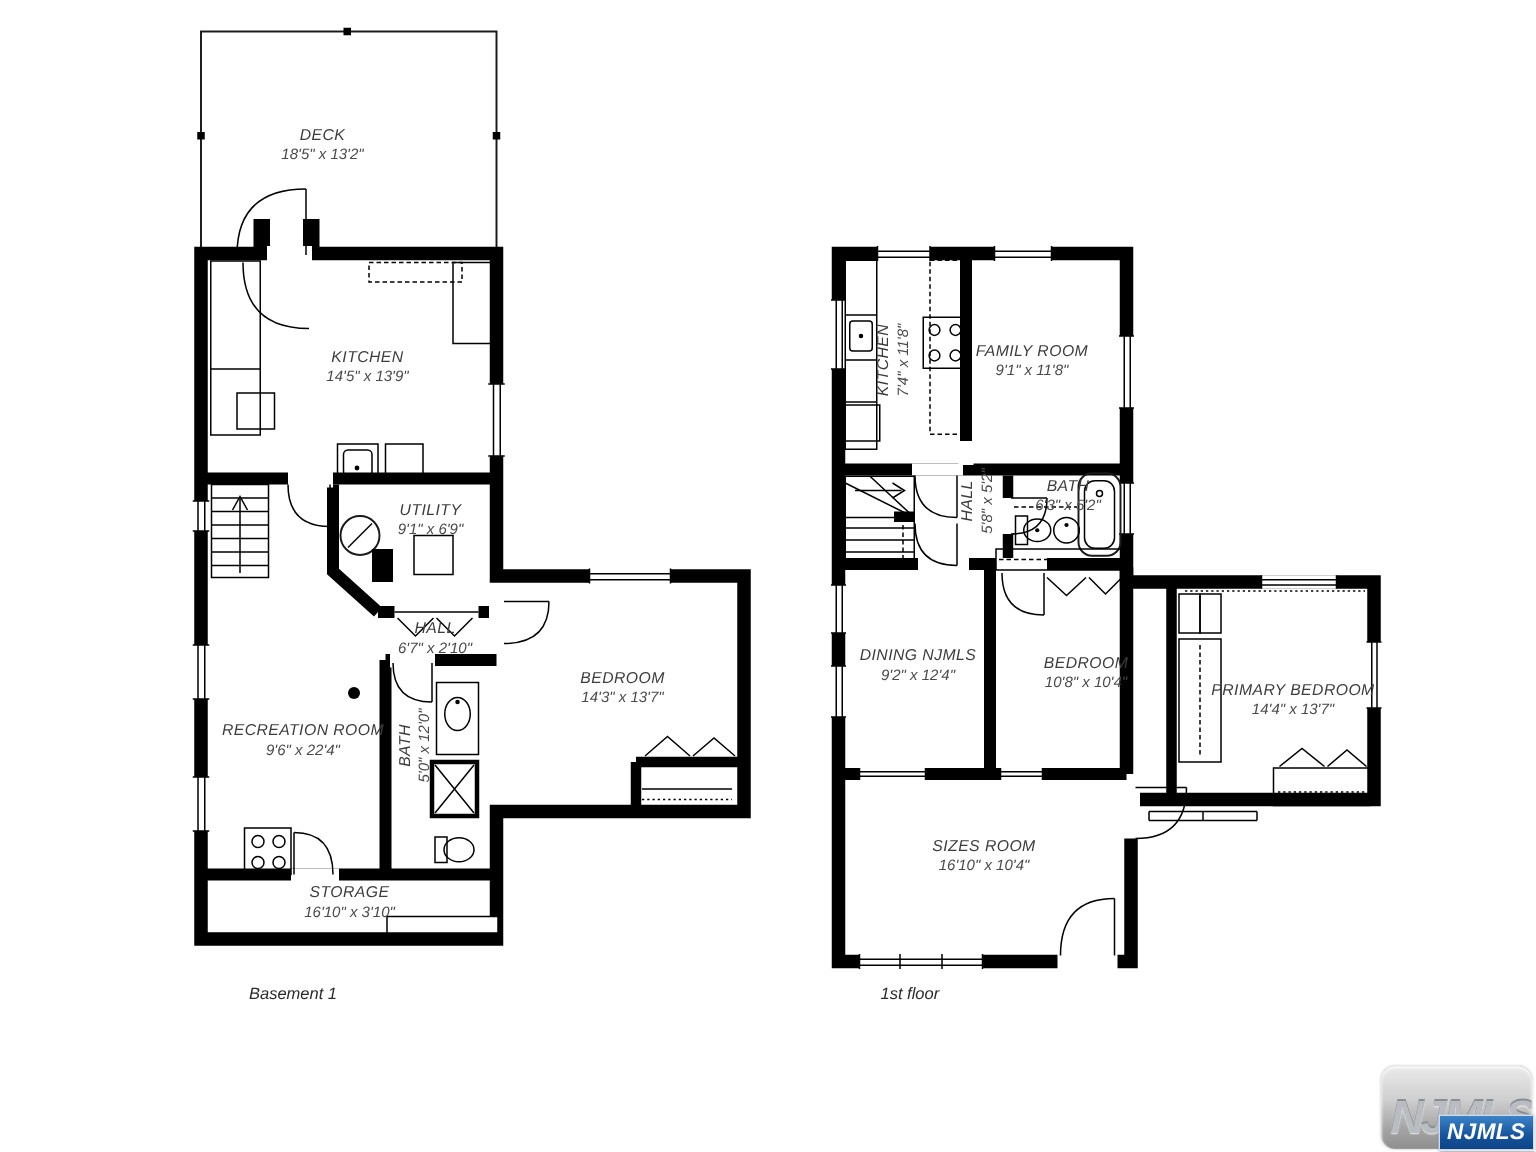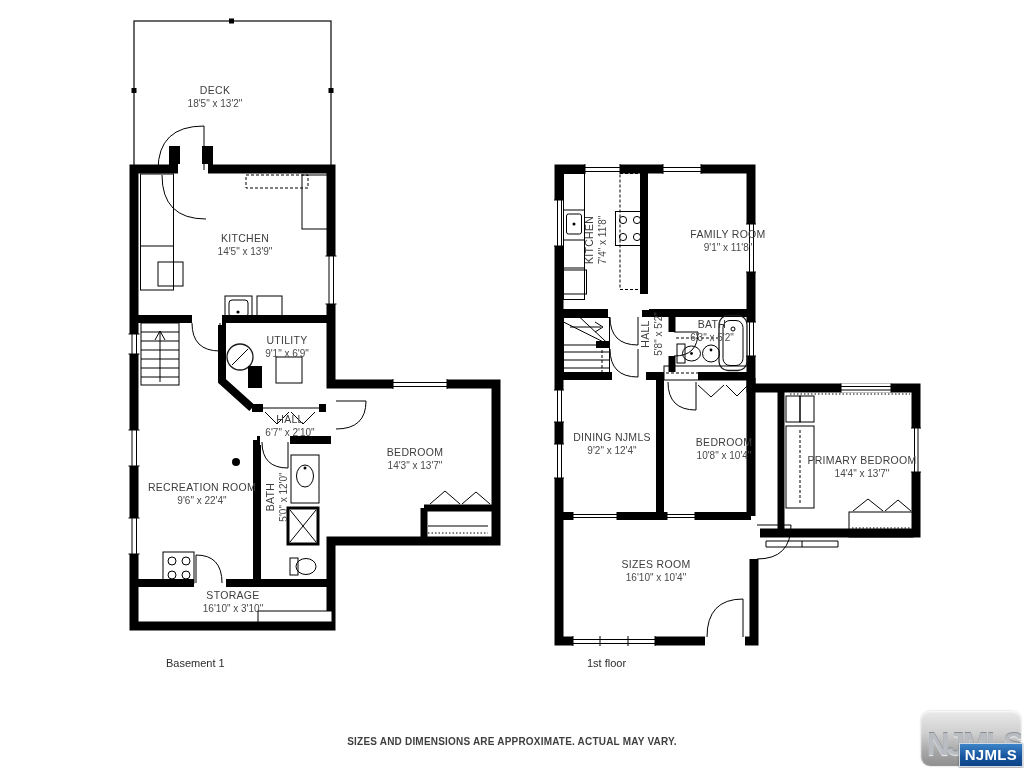--- a/index.html
+++ b/index.html
@@ -1,18 +1,18 @@
 <!DOCTYPE html>
 <html><head>
 <meta charset="utf-8">
 <style>
   html,body{margin:0;padding:0;background:#fff;}
   body{width:1024px;height:768px;position:relative;overflow:hidden;
        font-family:"Liberation Sans",sans-serif;}
-  .canvas{position:absolute;inset:0;}
+  .canvas{position:absolute;inset:0;font-style:italic;}
   svg{position:absolute;left:0;top:0;}
   
   .w9{stroke:#000;stroke-width:9;fill:none;}
   .w8{stroke:#000;stroke-width:8;fill:none;}
   .w7{stroke:#000;stroke-width:7;fill:none;}
   .t{stroke:#000;stroke-width:1;fill:none;}
   .t12{stroke:#1a1a1a;stroke-width:1.3;fill:none;}
   .t3{stroke:#000;stroke-width:3;fill:none;}
   .wh{fill:#fff;stroke:none;}
   .bk{fill:#000;stroke:none;}
@@ -317,21 +317,21 @@
   </div>
   <div class="room-label" style="left:233px;top:602px">
     <span class="rn">STORAGE</span>
     <span class="rd">16'10" x 3'10"</span>
   </div>
 
   <div class="room-label vert" style="left:596px;top:240px">
     <span class="rn">KITCHEN</span>
     <span class="rd">7'4" x 11'8"</span>
   </div>
-  <div class="room-label" style="left:728px;top:241px">
+  <div class="room-label" style="left:688px;top:241px">
     <span class="rn">FAMILY ROOM</span>
     <span class="rd">9'1" x 11'8"</span>
   </div>
   <div class="room-label vert" style="left:652px;top:334px">
     <span class="rn">HALL</span>
     <span class="rd">5'8" x 5'2"</span>
   </div>
   <div class="room-label" style="left:712px;top:331px">
     <span class="rn">BATH</span>
     <span class="rd">6'3" x 5'2"</span>
@@ -350,21 +350,20 @@
   </div>
   <div class="room-label" style="left:656px;top:571px">
     <span class="rn">SIZES ROOM</span>
     <span class="rd">16'10" x 10'4"</span>
   </div>
 
   <div class="floor-name" style="left:134px;top:657px">Basement 1</div>
   <div class="floor-name" style="left:555px;top:657px">1st floor</div>
 </div>
 
-<div class="disclaimer">SIZES AND DIMENSIONS ARE APPROXIMATE. ACTUAL MAY VARY.</div>
 
 <div class="njmls-logo">
   <div class="logo-grey">
     <span class="logo-back">NJMLS</span>
   </div>
   <div class="logo-badge">
     <span>NJMLS</span>
   </div>
 </div>
 

